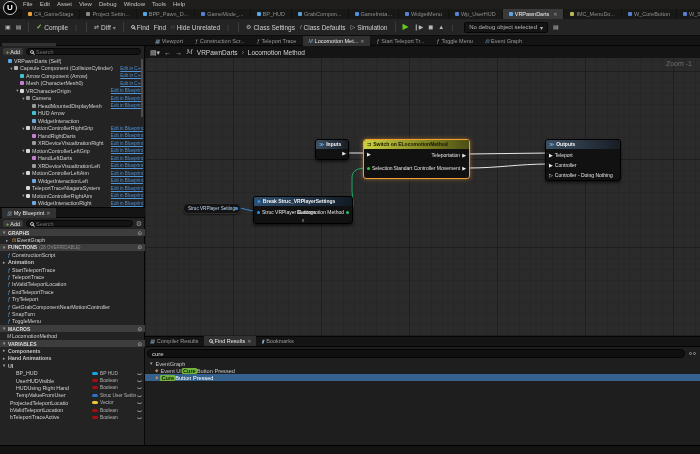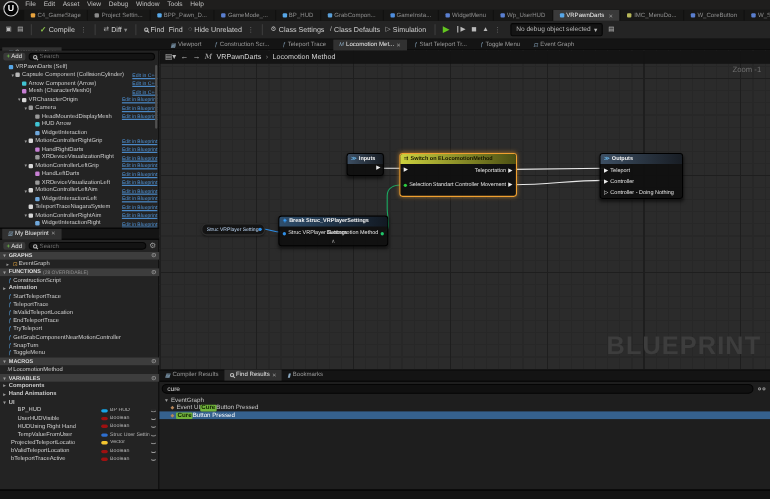--- a/index.html
+++ b/index.html
@@ -635,21 +635,20 @@
     <div class="gcrumb">
       <span class="nav">▤▾</span>
       <span class="nav">←</span>
       <span class="nav">→</span>
       <span class="mi">M</span>
       <span class="bc">VRPawnDarts</span>
       <span class="sep">›</span>
       <span class="bc">Locomotion Method</span>
     </div>
     <div class="zoomlabel">Zoom -1</div>
-    <div class="watermark">BLUEPRINT</div>
   </div>
 
   <div class="bottompanel">
     <div class="bptabs">
       <div class="ptab">
           <span class="gi">▦</span>
           <span>Compiler Results</span>
         </div>
       <div class="ptab active">
           <span class="mag"></span>

